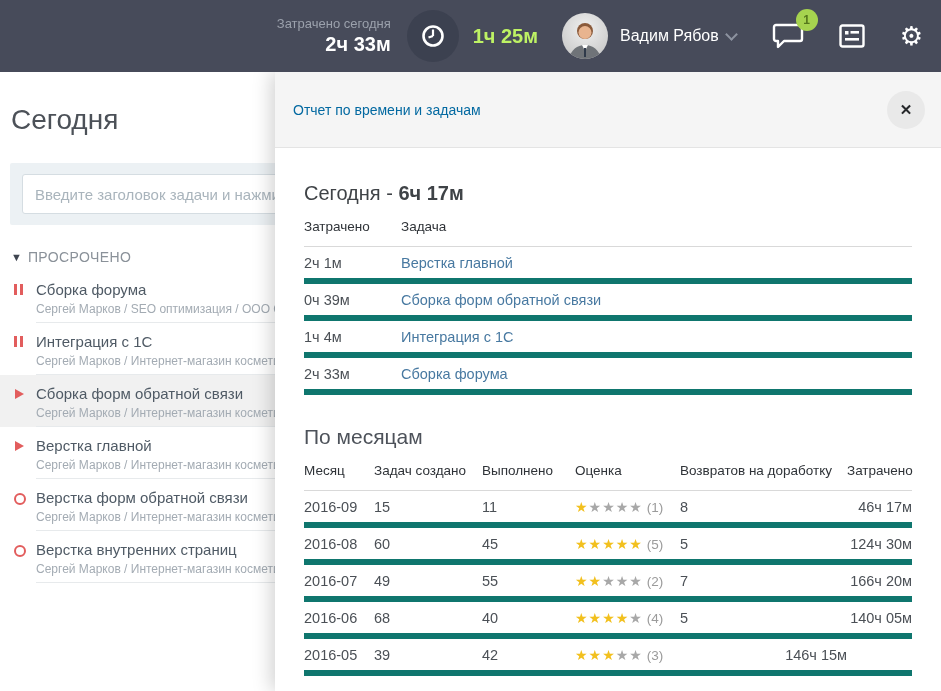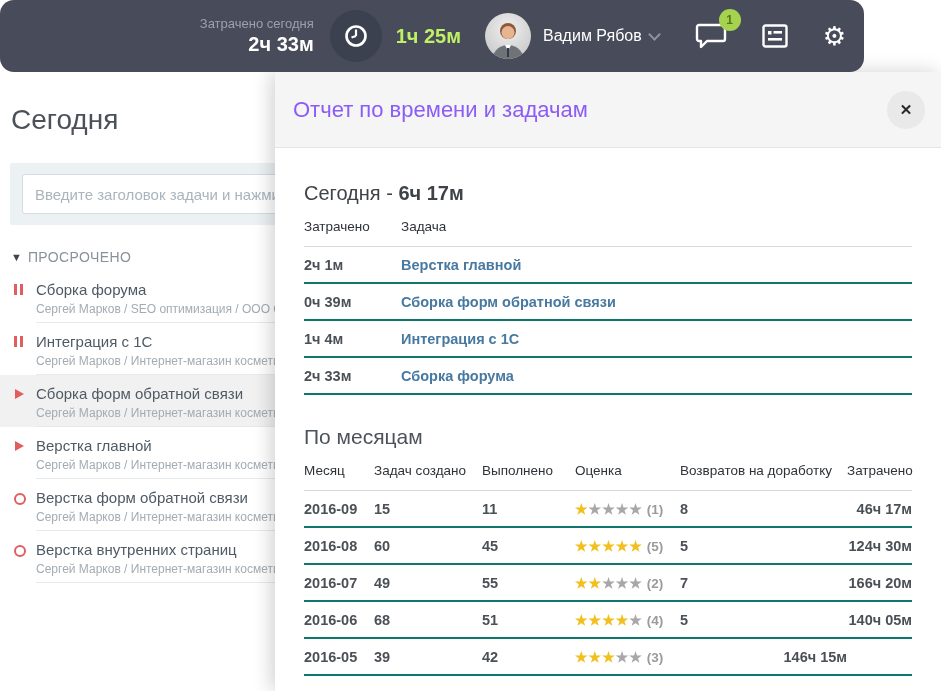--- a/index.html
+++ b/index.html
@@ -4,23 +4,23 @@
 <style>
   * { margin:0; padding:0; box-sizing:border-box; }
   html,body { width:941px; height:691px; }
   body {
     font-family:"Liberation Sans", sans-serif;
     background:#fff; color:#4b5056; overflow:hidden; position:relative;
   }
 
   
   .topbar {
-    position:absolute; top:0; left:0; width:864px; height:72px;
+    position:absolute; top:0; left:0; width:941px; height:72px;
     background:#474b5a; display:flex; align-items:center; justify-content:flex-end;
-    padding-right:18px; z-index:30;border-radius:14px;
+    padding-right:18px; z-index:30;
   }
   .spent-block { text-align:right; margin-right:16px; }
   .spent-label { color:#9ba1ac; font-size:13px; line-height:16px; }
   .spent-value { color:#fff; font-size:20px; font-weight:bold; line-height:24px; }
   .timer-circle {
     width:52px; height:52px; border-radius:50%; background:#3c4150;
     display:flex; align-items:center; justify-content:center; margin-right:14px; cursor:pointer;
   }
   .timer-value { color:#bef264; font-size:20px; font-weight:bold; margin-right:24px; }
   .avatar {
@@ -83,35 +83,35 @@
 
   
   .panel {
     position:absolute; top:72px; left:275px; width:666px; height:619px; background:#fff;
     box-shadow:-4px 0 18px rgba(0,0,0,.18); z-index:20; overflow:hidden;
   }
   .panel-head {
     height:76px; background:#f5f5f5; border-bottom:1px solid #e4e4e4;
     display:flex; align-items:center; padding:0 16px 0 18px;
   }
-  .panel-title { font-size:22px; color:#8b5cf6; font-weight:400; flex:1; }
+  .panel-title { font-size:14px; color:#0369a1; font-weight:400; flex:1; }
   .close-btn {
     width:38px; height:38px; border-radius:50%; background:#e9e9e9; border:none; cursor:pointer;
     font-size:15px; font-weight:bold; color:#26282b; line-height:1;
     display:flex; align-items:center; justify-content:center;
   }
   .panel-body { padding:0 29px; }
   .today-heading { margin-top:34px; font-size:20px; color:#3f4347; font-weight:400; }
   .today-heading b { font-weight:bold; }
 
   .tbl { width:100%; }
   .tbl-head { display:grid; font-size:13.5px; font-weight:normal; color:#2f3338;
     padding:14px 0 12px 0; border-bottom:1px solid #d9d9d9; }
   .tbl-row { display:grid; align-items:center; font-size:14.5px; color:#4b5056;
-    padding:0; height:37px; border-bottom:2px solid #0f766e;font-weight:bold; }
+    padding:0; height:37px; border-bottom:6px solid #0f766e; }
   .grid-today { grid-template-columns:97px 1fr; }
   .grid-month { grid-template-columns:70px 108px 93px 105px 167px 1fr; }
   .cell-right { text-align:right; }
   .task-link { color:#4879a1; cursor:pointer; }
 
   .month-heading { margin-top:30px; font-size:21px; color:#4d525a; font-weight:400; }
 
   .star { font-size:14px; letter-spacing:1px; }
   .star.on { color:#f2c01e; }
   .star.off { color:#a8a8a8; }
@@ -285,21 +285,21 @@
           <div>2016-07</div>
           <div>49</div>
           <div>55</div>
           <div><span><span class="star on">★</span><span class="star on">★</span><span class="star off">★</span><span class="star off">★</span><span class="star off">★</span></span><span class="rating-count">(2)</span></div>
           <div>7</div>
           <div class="cell-right">166ч 20м</div>
         </div>
           <div class="tbl-row grid-month">
           <div>2016-06</div>
           <div>68</div>
-          <div>51</div>
+          <div>40</div>
           <div><span><span class="star on">★</span><span class="star on">★</span><span class="star on">★</span><span class="star on">★</span><span class="star off">★</span></span><span class="rating-count">(4)</span></div>
           <div>5</div>
           <div class="cell-right">140ч 05м</div>
         </div>
           <div class="tbl-row grid-month">
           <div>2016-05</div>
           <div>39</div>
           <div>42</div>
           <div><span><span class="star on">★</span><span class="star on">★</span><span class="star on">★</span><span class="star off">★</span><span class="star off">★</span></span><span class="rating-count">(3)</span></div>
           <div class="cell-right">146ч 15м</div>

